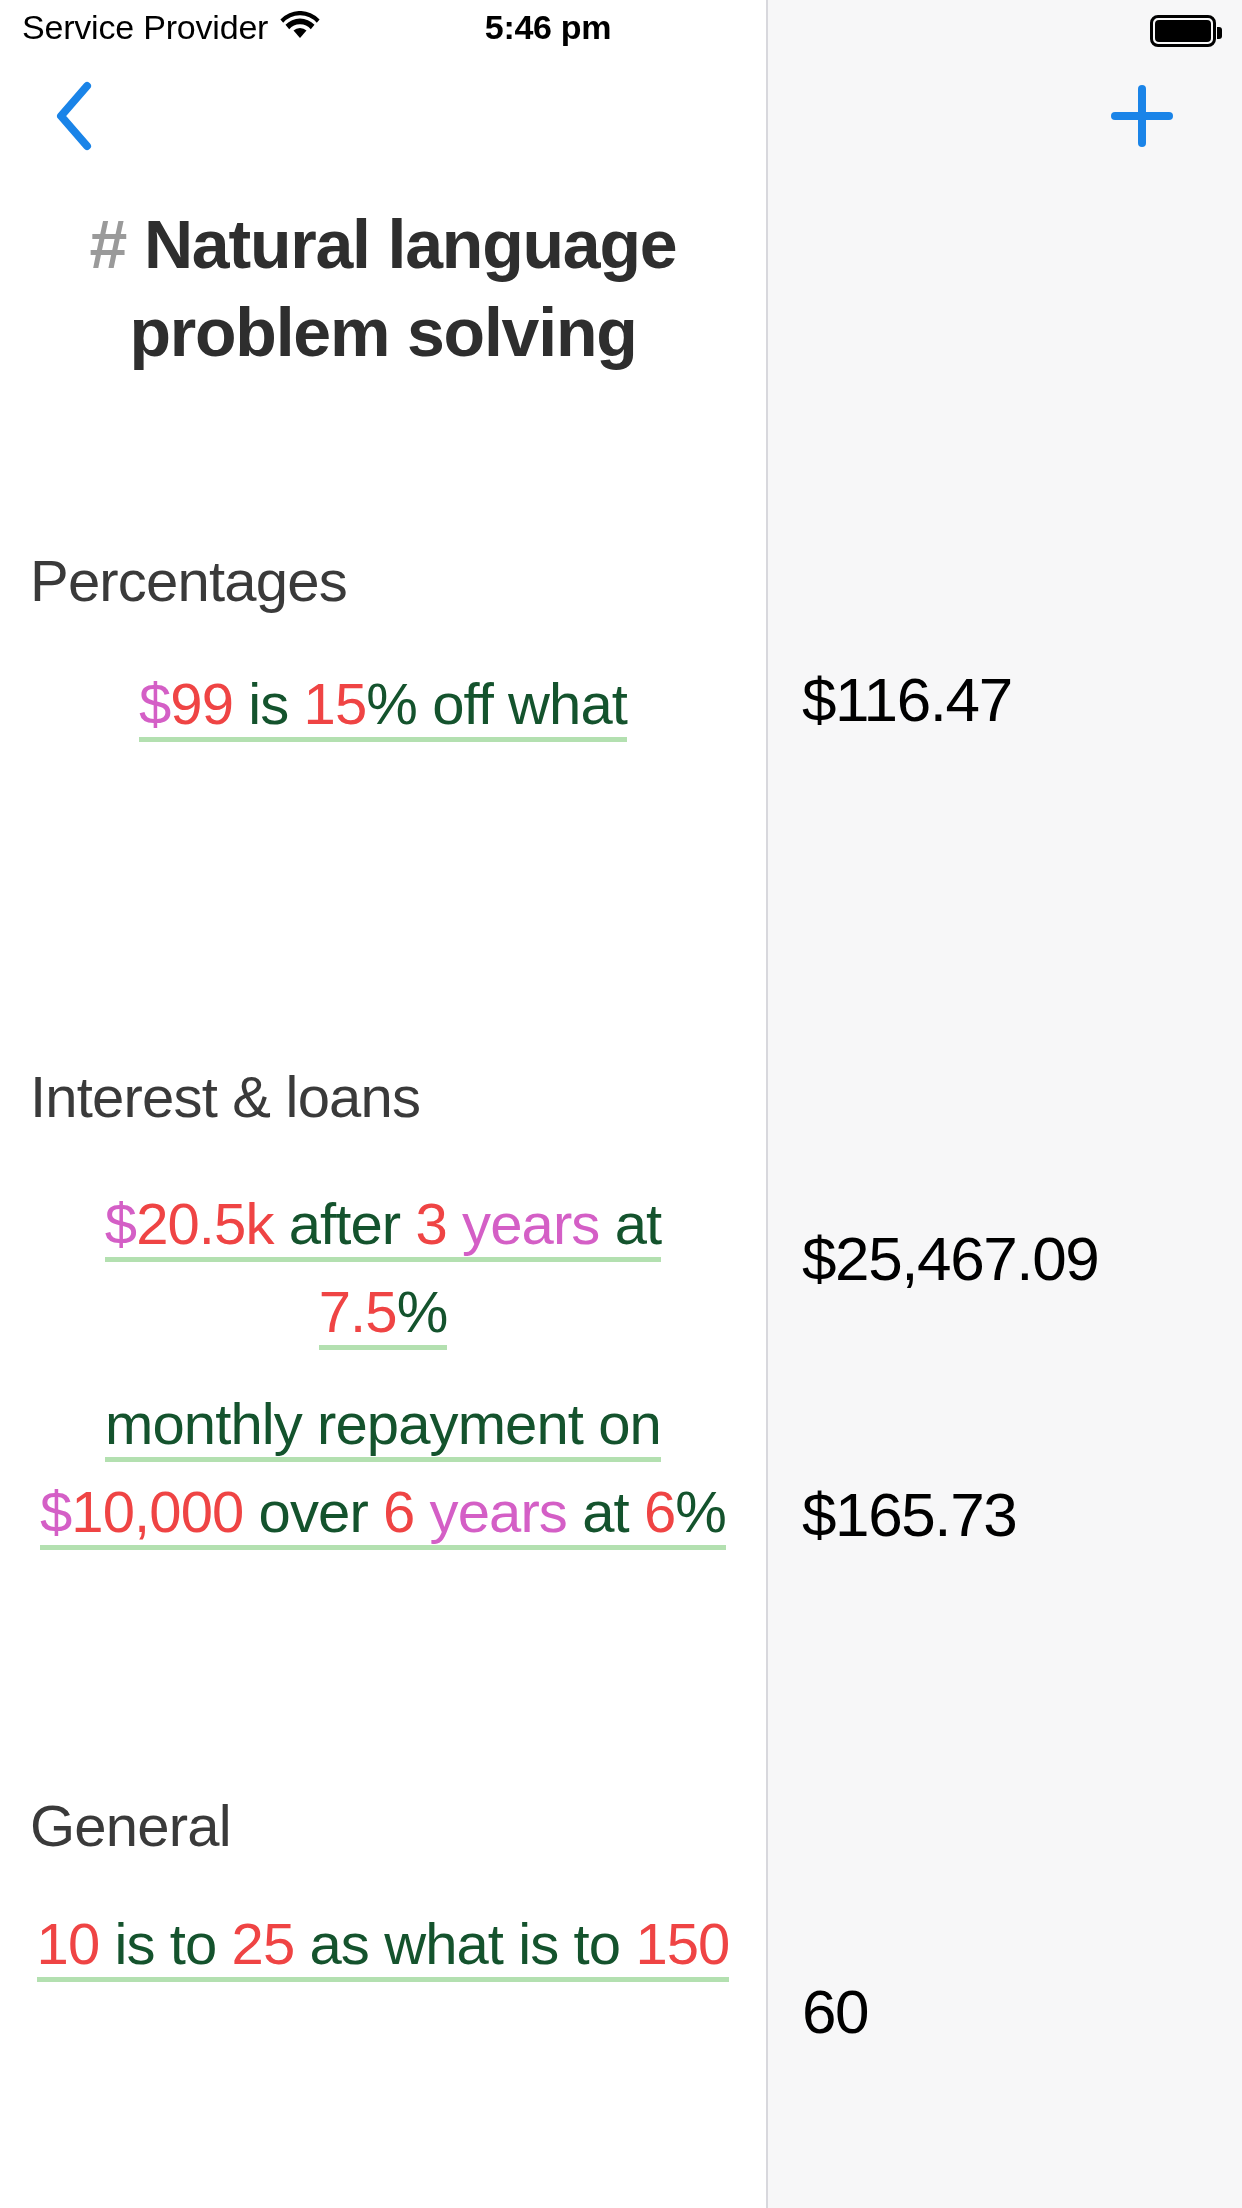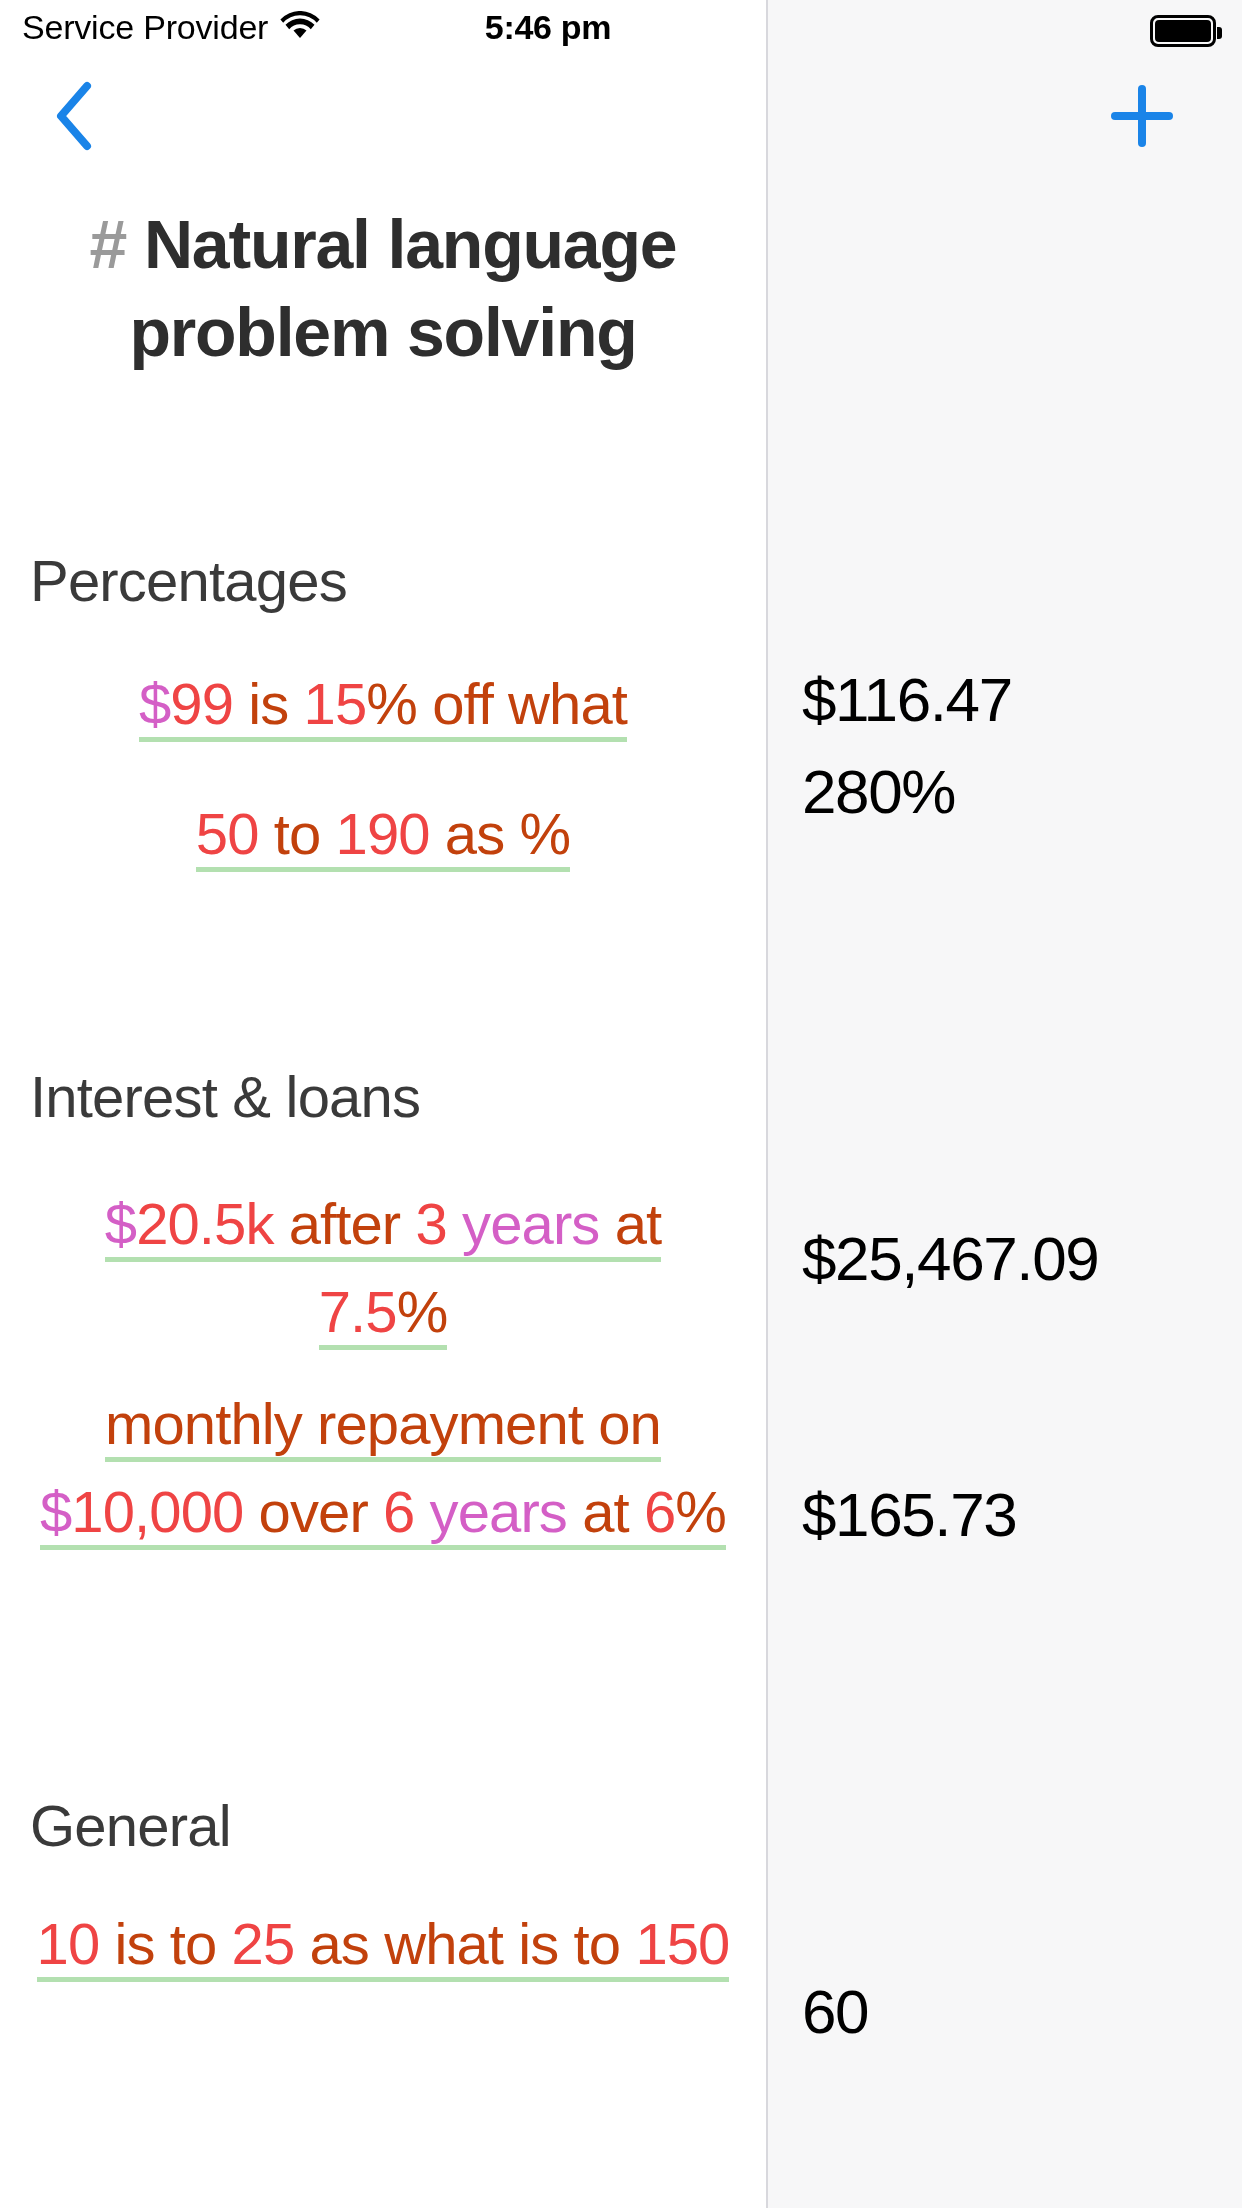--- a/index.html
+++ b/index.html
@@ -142,21 +142,21 @@
     letter-spacing:-0.9px;
     padding:0 36px;
   }
   .expr .tok {
     border-bottom:5px solid #b3e0b0;
     padding-bottom:1px;
   }
   .num { color:#ef4444; }
   .cur { color:#d45fc6; }
   .unit { color:#d45fc6; }
-  .plain { color:#c2410c; }
+  .plain { color:#14532d; }
 
   .result {
     position:absolute;
     left:766px;
     width:476px;
     padding-left:36px;
     font-size:62px;
     line-height:74px;
     color:#000;
     letter-spacing:-1.4px;
@@ -214,24 +214,20 @@
   </div>
 
   <div class="doc" id="doc">
       <div class="section" style="top: 545px;">
         <div class="section-title">Percentages</div>
       </div>
       <div class="section" style="top: 660px;">
         <div class="expr"><span class="tok cur">$</span><span class="tok num">99</span><span class="tok plain"> is </span><span class="tok num">15</span><span class="tok plain">% off what</span></div>
         <div class="result" style="top: 3px;">$116.47</div>
       </div>
-      <div class="section" style="top: 790px;">
-        <div class="expr"><span class="tok num">50</span><span class="tok plain"> to </span><span class="tok num">190</span><span class="tok plain"> as %</span></div>
-        <div class="result" style="top: -35px;">280%</div>
-      </div>
       <div class="section" style="top: 1025px; margin-top: 36px;">
         <div class="section-title">Interest &amp; loans</div>
       </div>
       <div class="section" style="top: 1180px;">
         <div class="expr"><span class="tok cur">$</span><span class="tok num">20.5k</span><span class="tok plain"> after </span><span class="tok num">3</span><span class="tok plain"> </span><span class="tok unit">years</span><span class="tok plain"> at </span><span class="tok num">7.5</span><span class="tok plain">%</span></div>
         <div class="result" style="top: 42px;">$25,467.09</div>
       </div>
       <div class="section" style="top: 1380px;">
         <div class="expr"><span class="tok plain">monthly repayment on </span><span class="tok cur">$</span><span class="tok num">10,000</span><span class="tok plain"> over </span><span class="tok num">6</span><span class="tok plain"> </span><span class="tok unit">years</span><span class="tok plain"> at </span><span class="tok num">6</span><span class="tok plain">%</span></div>
         <div class="result" style="top: 98px;">$165.73</div>

